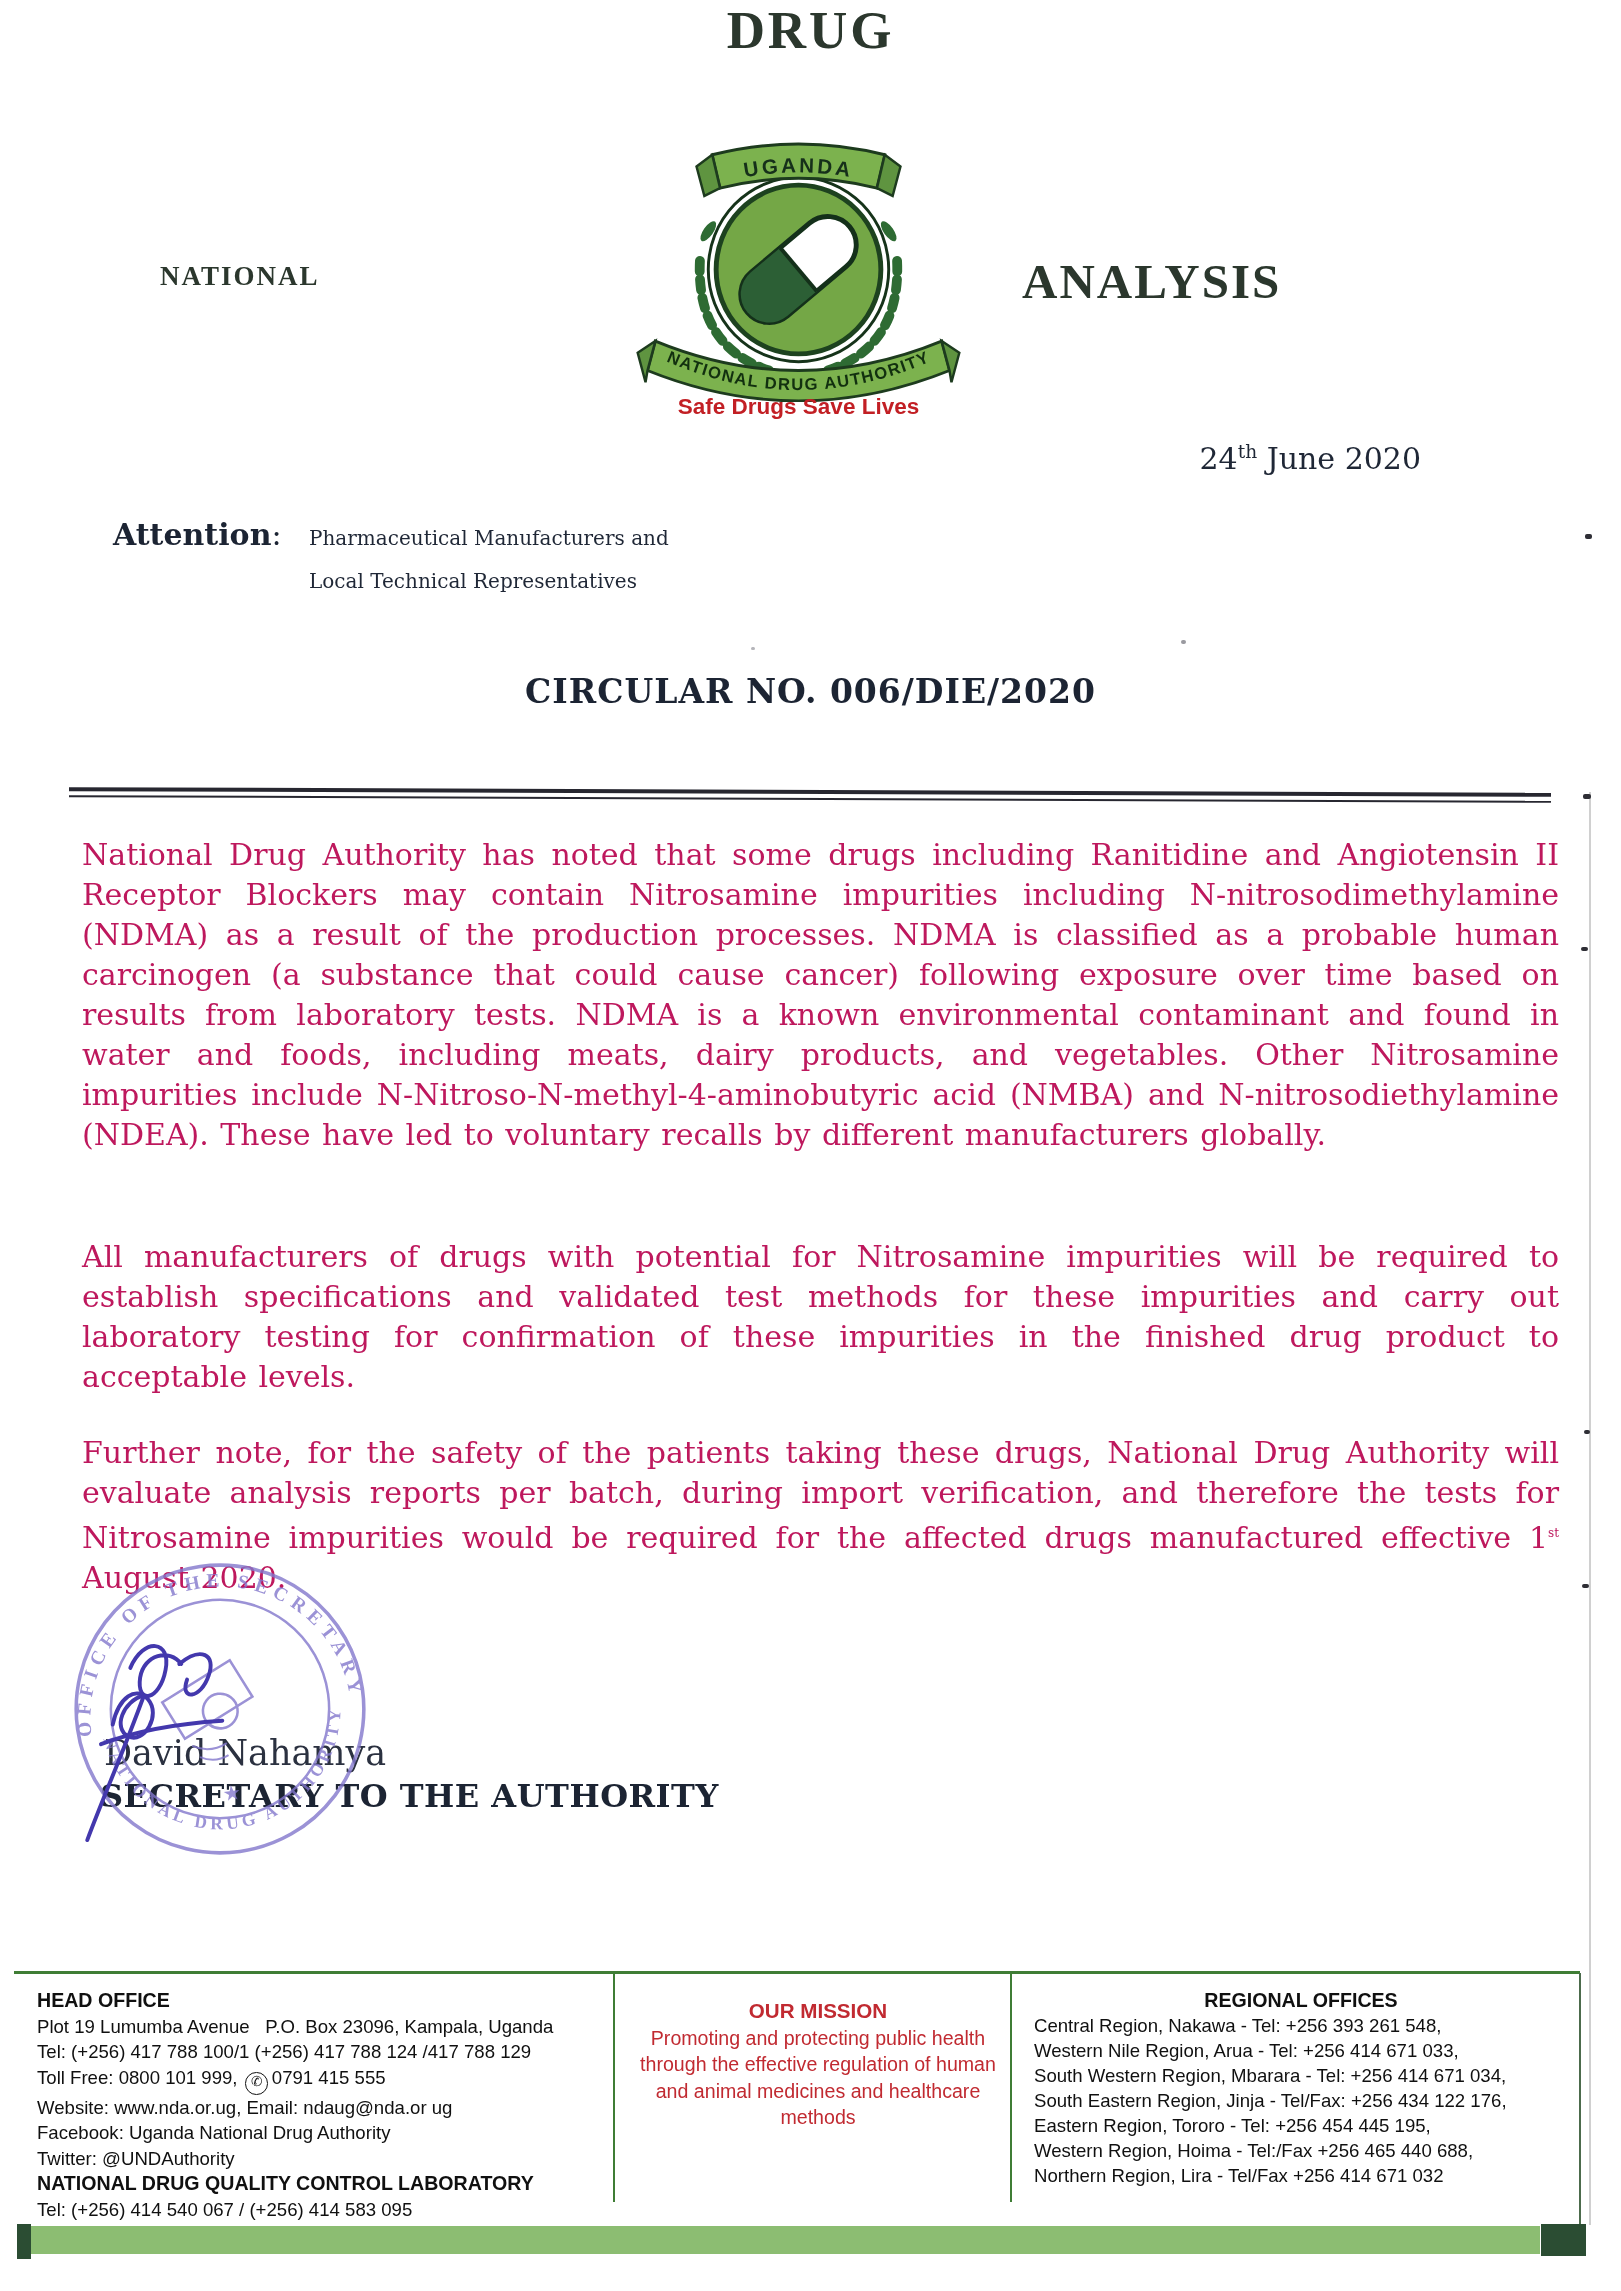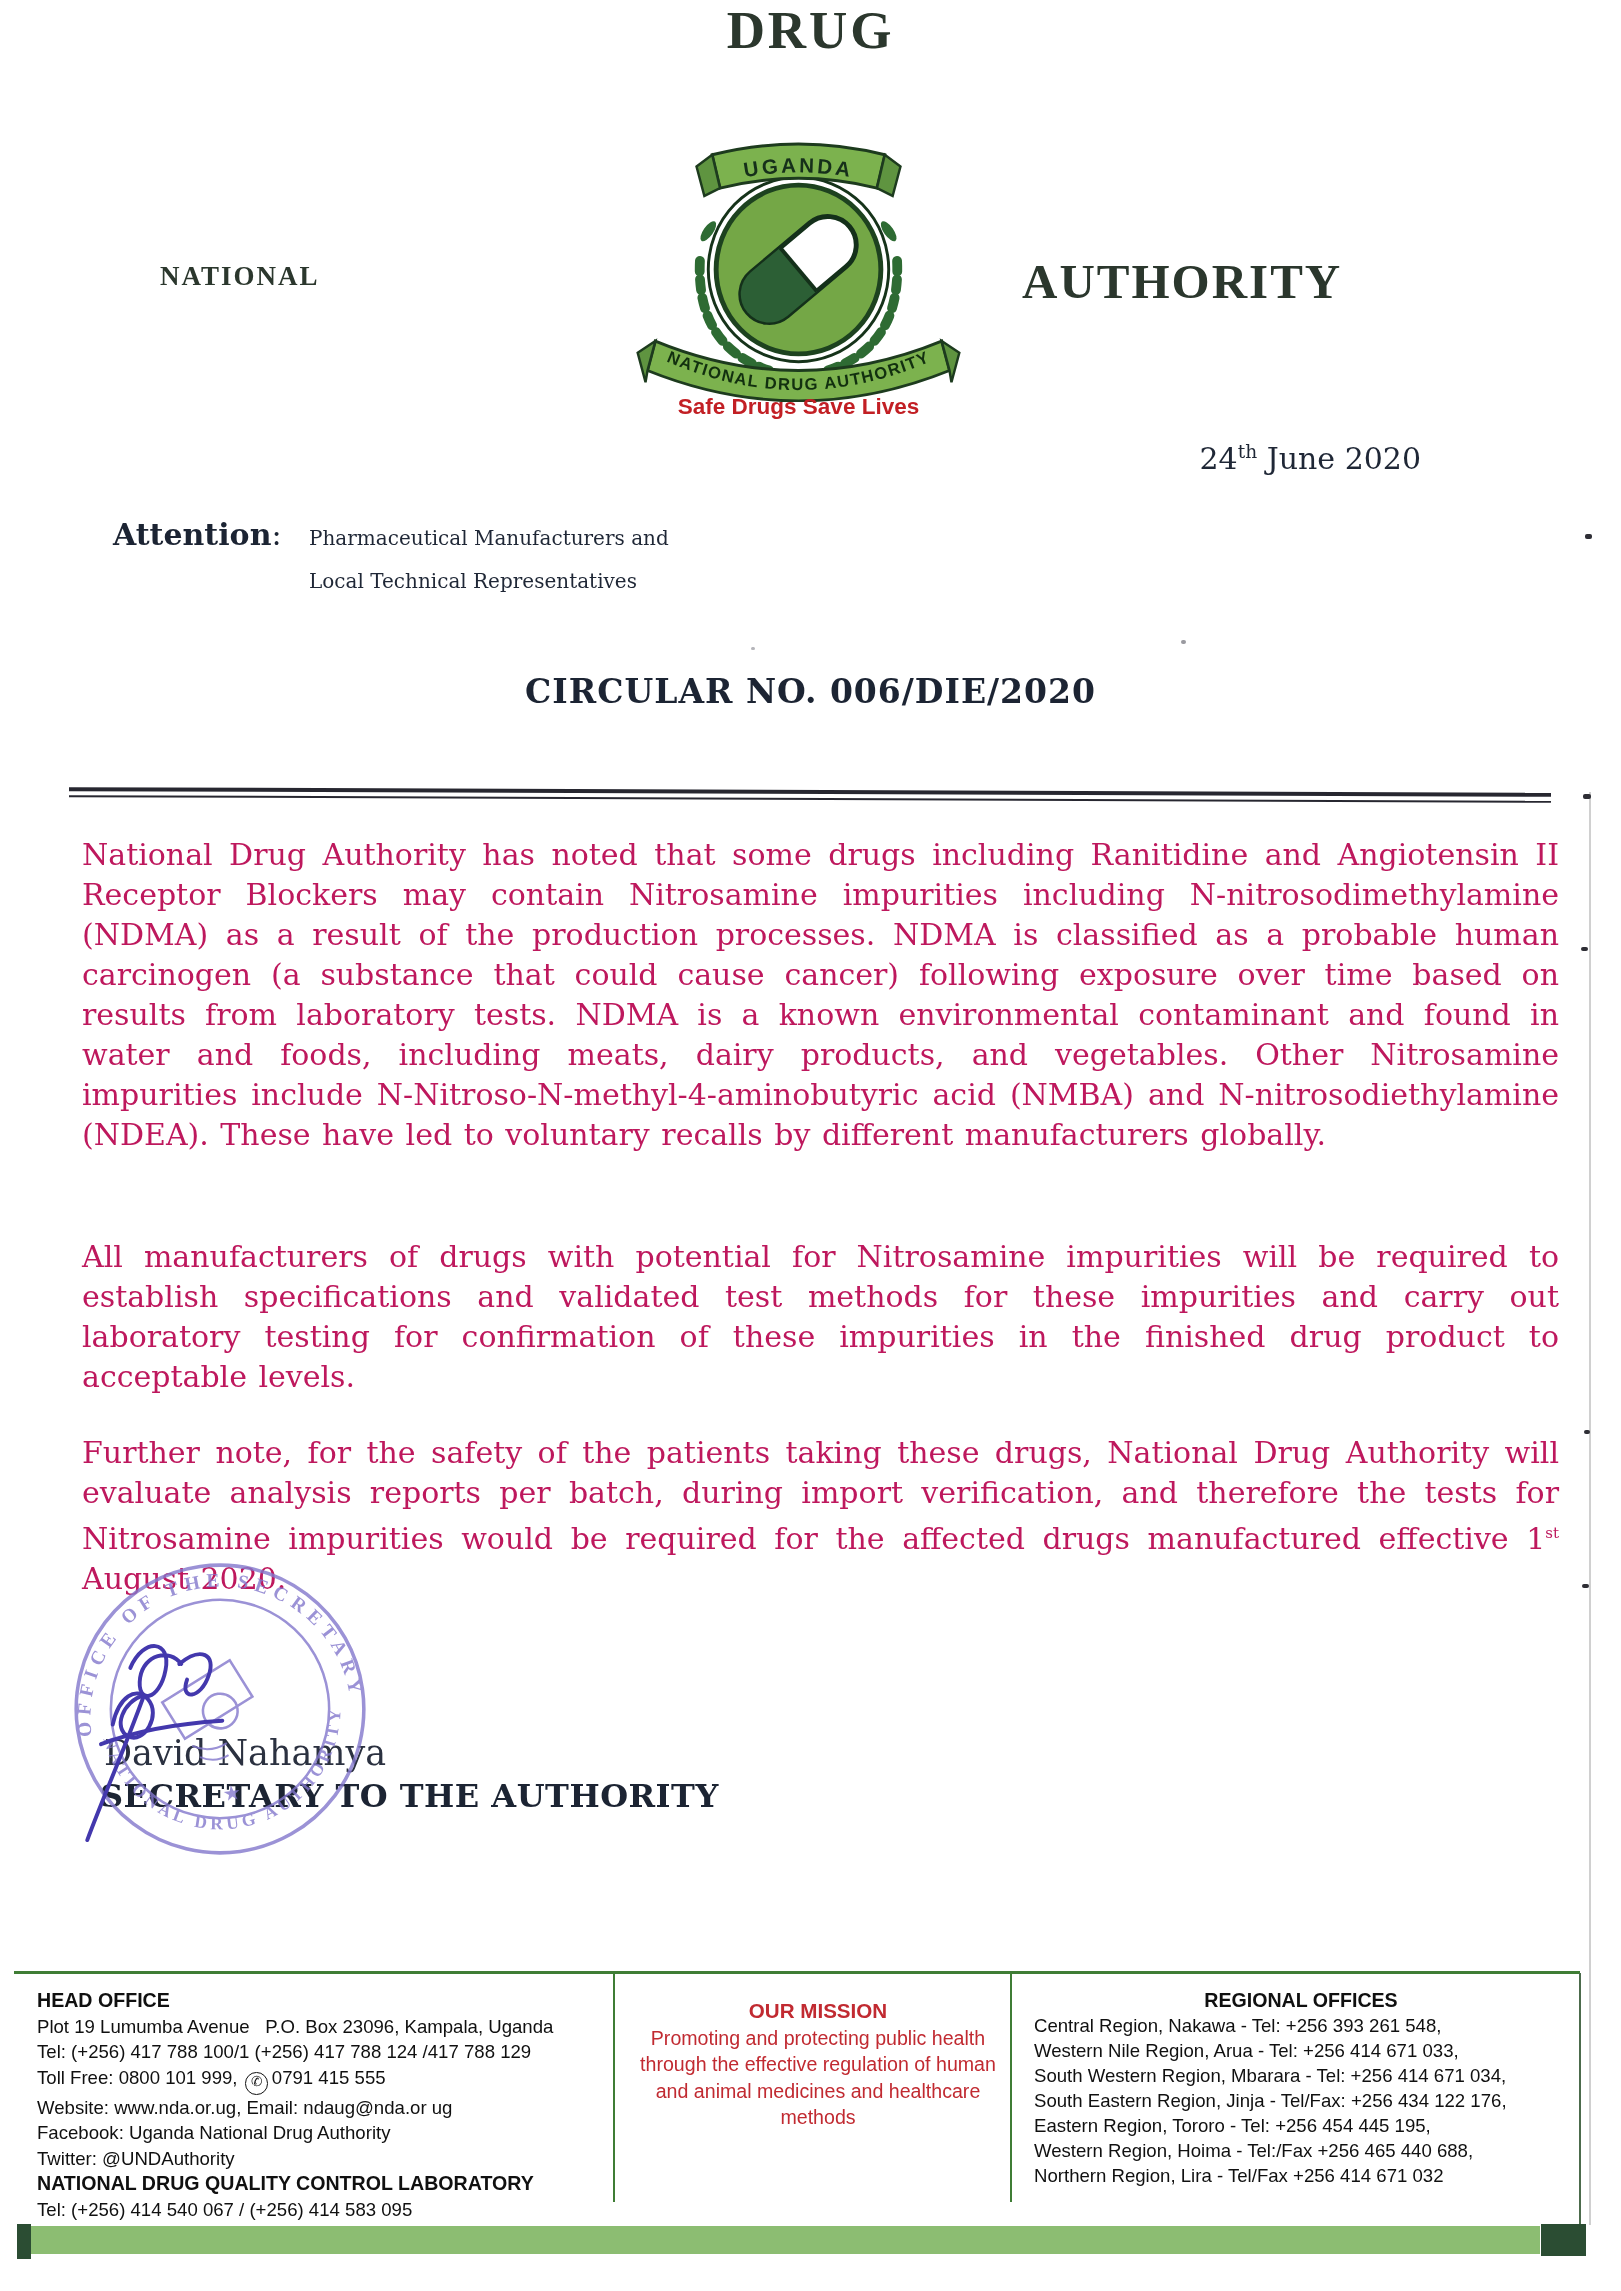--- a/index.html
+++ b/index.html
@@ -28,21 +28,21 @@
   #subject-rule{left:69px;top:790px;width:1482px;transform:rotate(0.22deg);}
   #subject-rule .r1{height:3.9px;background:#272730;}
   #subject-rule .r2{height:2px;background:#272730;margin-top:3.9px;}
 
   
   .bodypara{left:82px;width:1477px;font-size:30px;line-height:40px;text-align:justify;
             color:#be185d;word-spacing:2px;}
   #para1{top:835px;}
   #para2{top:1237px;}
   #para3{top:1433px;}
-  #para3 sup{font-size:15px;}
+  #para3 sup{font-size:12px;}
 
   
   #stamp-svg{left:67px;top:1556px;width:306px;height:306px;opacity:0.8;transform:rotate(-8deg);}
   #sig-svg{left:54px;top:1607px;width:274px;height:245px;}
   #sig-name{left:104px;top:1733px;font-size:35px;color:#2b3140;}
   #sig-title{left:100px;top:1777px;font-size:32px;font-weight:bold;letter-spacing:0.5px;color:#1c2433;}
 
   
   #footer-topline{left:13.7px;top:1971px;width:1566px;height:2.9px;background:#3f7d35;}
   .vsep{width:2px;background:#3f7d35;}
@@ -73,21 +73,21 @@
   #sp6{left:1181px;top:640px;width:4.9px;height:3.9px;background:#9a9aa0;}
   #sp7{left:751px;top:647px;width:3.9px;height:2.9px;background:#b5b5ba;}
 </style>
 </head>
 <body>
 
 <div id="page">
 
   <div id="word-drug" class="abs times">DRUG</div>
   <div id="word-national" class="abs times">NATIONAL</div>
-  <div id="word-authority" class="abs times">AUTHORITY</div>
+  <div id="word-authority" class="abs times">ANALYSIS</div>
 
   <svg id="logo-svg" class="abs" viewBox="0 0 360 270">
 
     <g fill="none" stroke="#2e6b33" stroke-width="10" stroke-dasharray="11 8" stroke-linecap="round">
       <path d="M150 238 Q 72 212 80 118"></path>
       <path d="M210 238 Q 288 212 280 118"></path>
     </g>
     <g fill="#2e6b33">
       <ellipse cx="88" cy="96" rx="12" ry="5" transform="rotate(-55 88 96)"></ellipse>
       <ellipse cx="272" cy="96" rx="12" ry="5" transform="rotate(55 272 96)"></ellipse>

